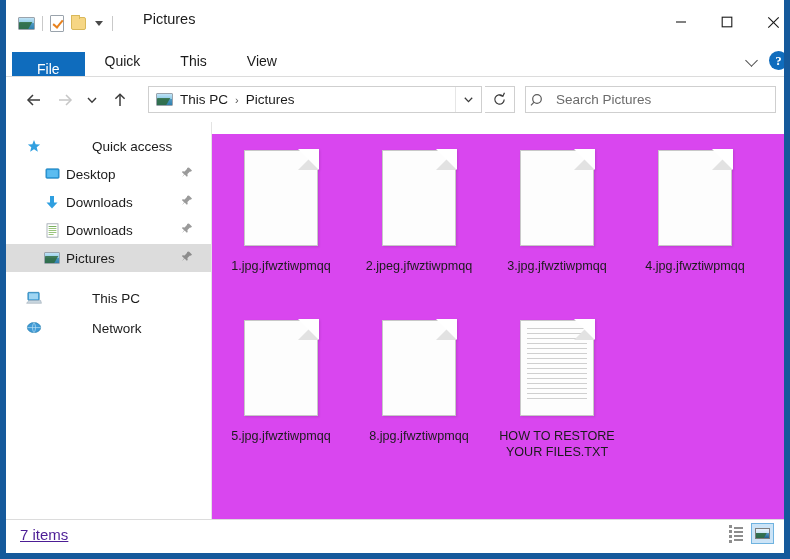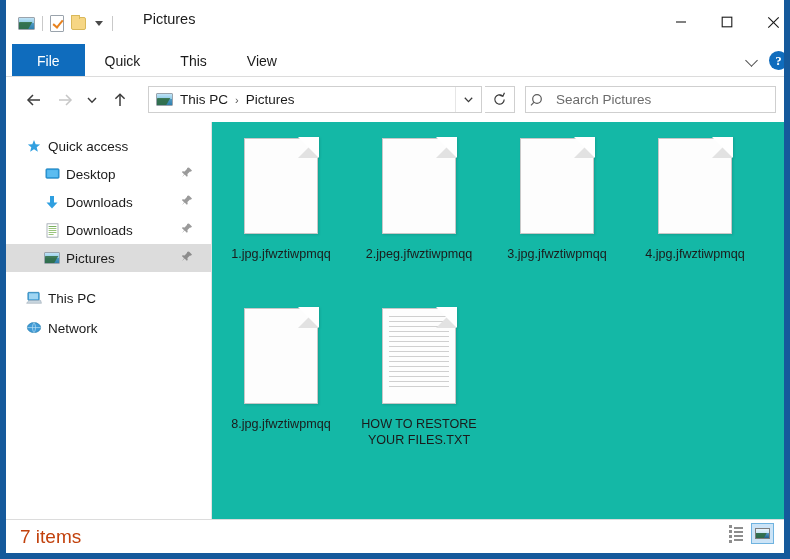--- a/index.html
+++ b/index.html
@@ -91,21 +91,21 @@
   
   .ribbon{
     position:absolute;left:0;top:44px;width:790px;height:33px;
     background:#ffffff;z-index:20;
   }
   .tabs{position:absolute;left:6px;top:0;display:flex;height:33px;}
   .tab{
     height:33px;display:flex;align-items:center;justify-content:center;
     font-size:14px;color:#1b1b1b;padding:0 20px;box-sizing:border-box;
   }
-  .tab.file{background:#0f6cbd;color:#ffffff;padding:0 25px;}
+  .tab.file{background:#0f6cbd;color:#ffffff;padding:0 25px;margin-top:8px;}
   .ribbon-right{
     position:absolute;right:8px;top:0;height:33px;display:flex;align-items:center;gap:10px;
   }
   .chev-dn{
     width:13px;height:13px;position:relative;
   }
   .chev-dn:after{
     content:"";position:absolute;left:1px;top:2px;width:8px;height:8px;
     border-right:1.6px solid #4a4a4a;border-bottom:1.6px solid #4a4a4a;
     transform:rotate(45deg);
@@ -178,28 +178,28 @@
     font-size:13.5px;color:#1b1b1b;box-sizing:border-box;
   }
   .nav-item.selected{background:#dcdcdc;}
   .nav-ico{
     width:20px;display:flex;align-items:center;justify-content:center;flex:0 0 20px;
   }
   .nav-label{white-space:nowrap;margin-left:4px;}
   .pin{
     position:absolute;right:18px;top:50%;transform:translateY(-50%);
   }
-  .lvl0{padding-left:18px;}
+  .lvl0{padding-left:18px;gap:44px;}
   .lvl1{padding-left:36px;}
   .split-line{
     position:absolute;left:205px;top:0;width:1px;height:397px;background:#e3e3e3;
   }
   .content{
-    position:absolute;left:206px;top:0;width:572px;height:397px;
-    background:#14b8a6;overflow:hidden;
+    position:absolute;left:206px;top:12px;width:572px;height:397px;
+    background:#d946ef;overflow:hidden;
   }
   .grid{
     position:absolute;left:0;top:6px;width:572px;
     display:flex;flex-wrap:wrap;
   }
   .file-item{
     width:138px;height:170px;box-sizing:border-box;
     display:flex;flex-direction:column;align-items:center;
     padding-top:10px;
   }
@@ -230,21 +230,21 @@
     font-size:12.6px;color:#1b1b1b;text-align:center;line-height:16px;
     width:122px;word-wrap:break-word;white-space:pre-wrap;
   }
 
   
   .statusbar{
     position:absolute;left:0;top:519px;width:778px;height:28px;
     background:#ffffff;border-top:1px solid #dcdcdc;z-index:20;
   }
   .status-text{
-    position:absolute;left:14px;top:6px;font-size:19px;color:#c2410c;
+    position:absolute;left:14px;top:6px;font-size:15px;color:#4c1d95;text-decoration:underline;
   }
   .view-btns{
     position:absolute;right:10px;top:3px;display:flex;gap:4px;align-items:center;
   }
   .view-btn{
     width:23px;height:21px;display:flex;align-items:center;justify-content:center;
     box-sizing:border-box;
   }
   .view-btn.active{border:1px solid #6fb3e0;background:#cce4f7;}
   .vb-details{display:flex;gap:2px;align-items:center;}
@@ -513,20 +513,28 @@
 
         <div class="file-item">
           <div class="doc">
             <div class="doc-body"></div>
             <div class="doc-fold-tri"></div>
             <div class="doc-fold-mask"></div>
           </div>
           <div class="fname">4.jpg.jfwztiwpmqq</div>
         </div>
 
+        <div class="file-item">
+          <div class="doc">
+            <div class="doc-body"></div>
+            <div class="doc-fold-tri"></div>
+            <div class="doc-fold-mask"></div>
+          </div>
+          <div class="fname">5.jpg.jfwztiwpmqq</div>
+        </div>
 
         <div class="file-item">
           <div class="doc">
             <div class="doc-body"></div>
             <div class="doc-fold-tri"></div>
             <div class="doc-fold-mask"></div>
           </div>
           <div class="fname">8.jpg.jfwztiwpmqq</div>
         </div>
 

